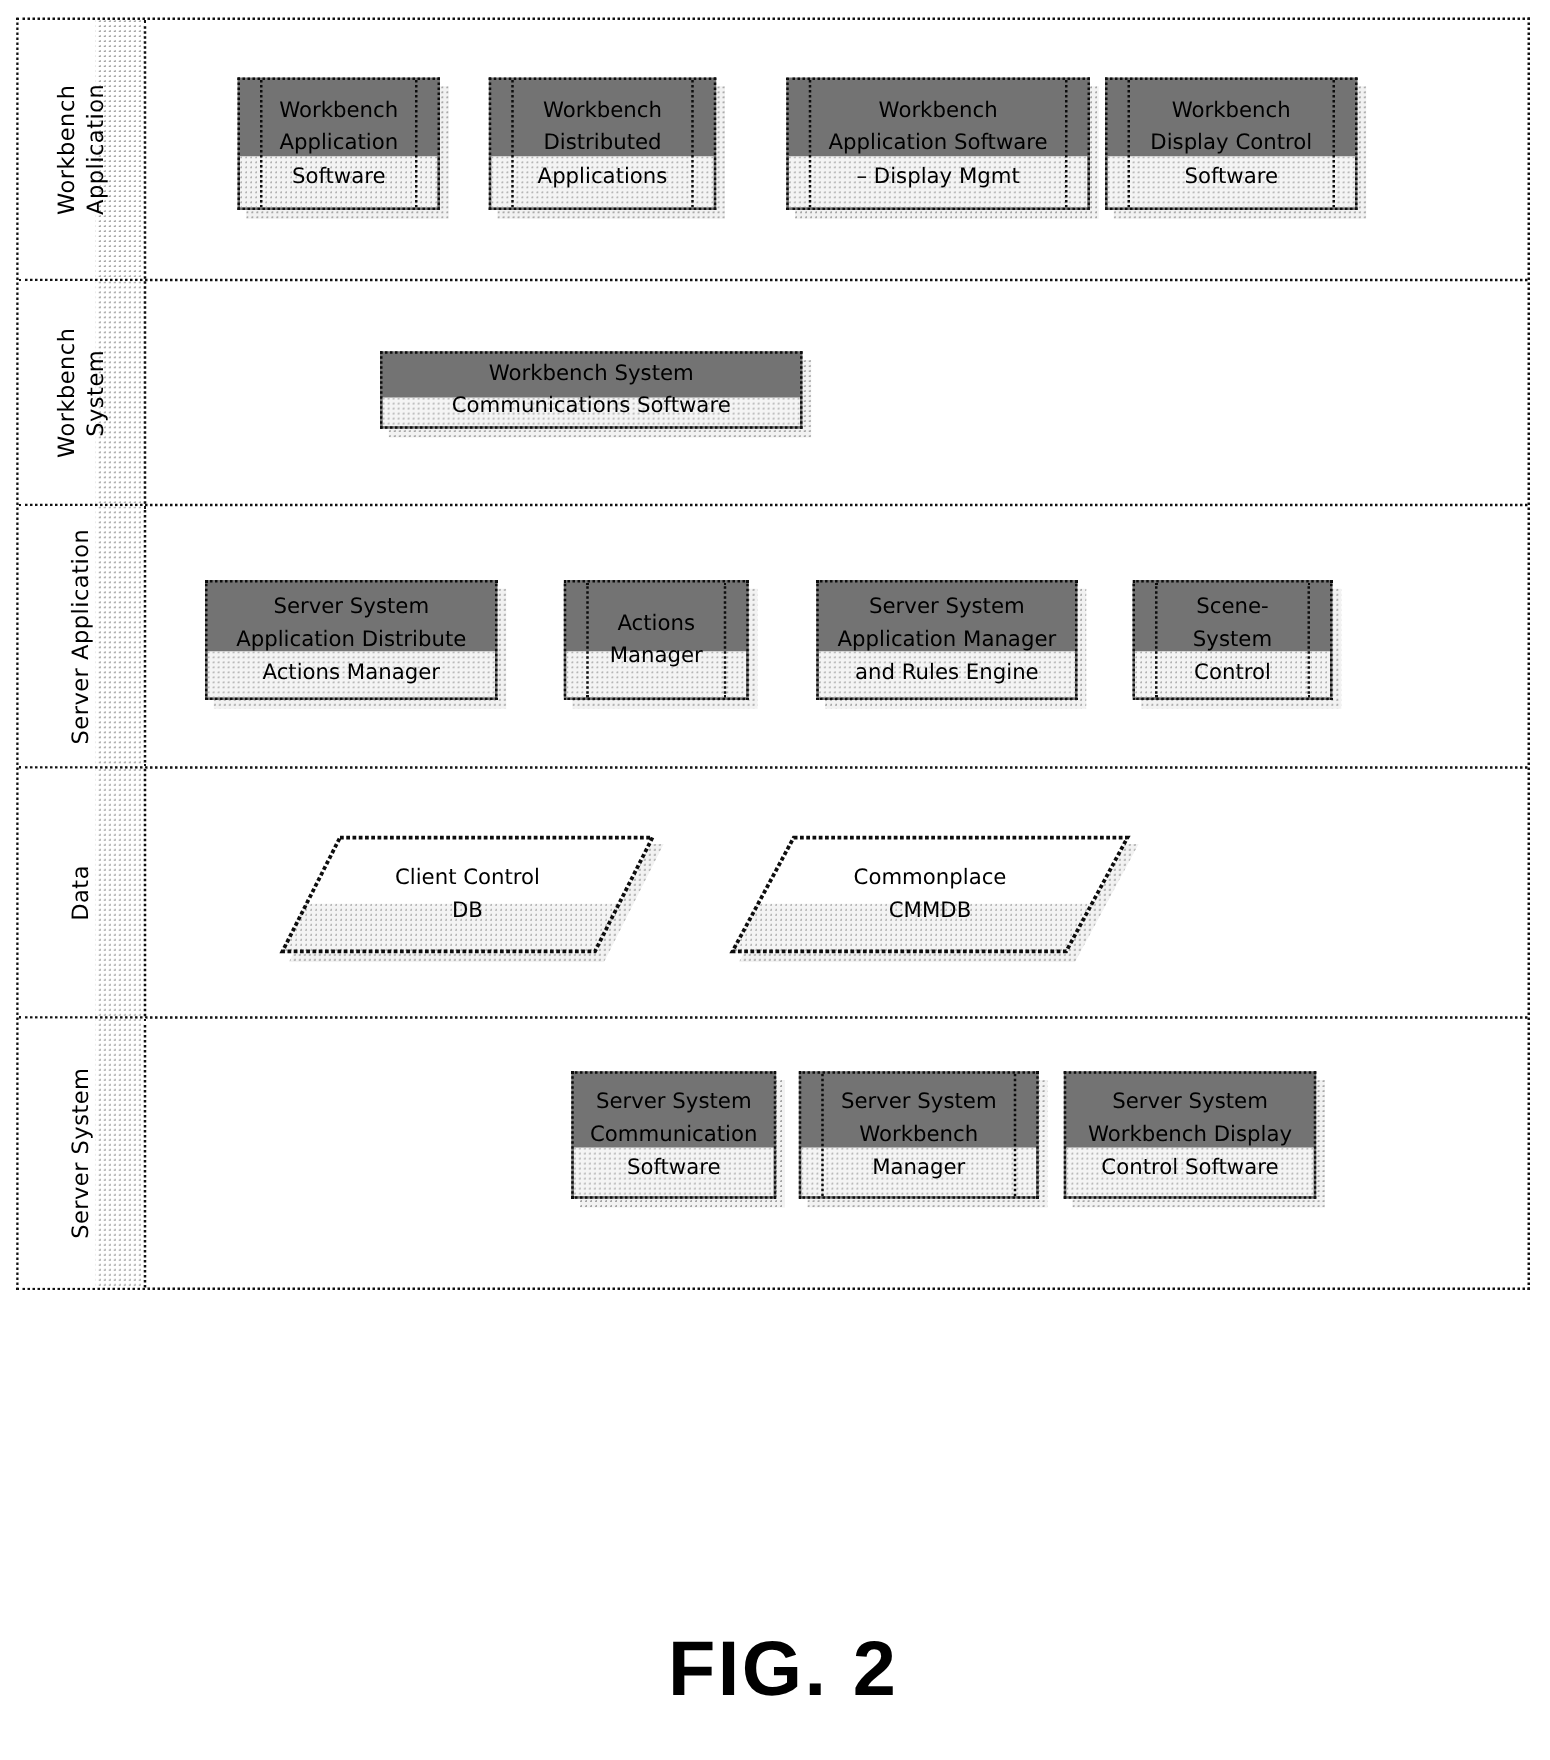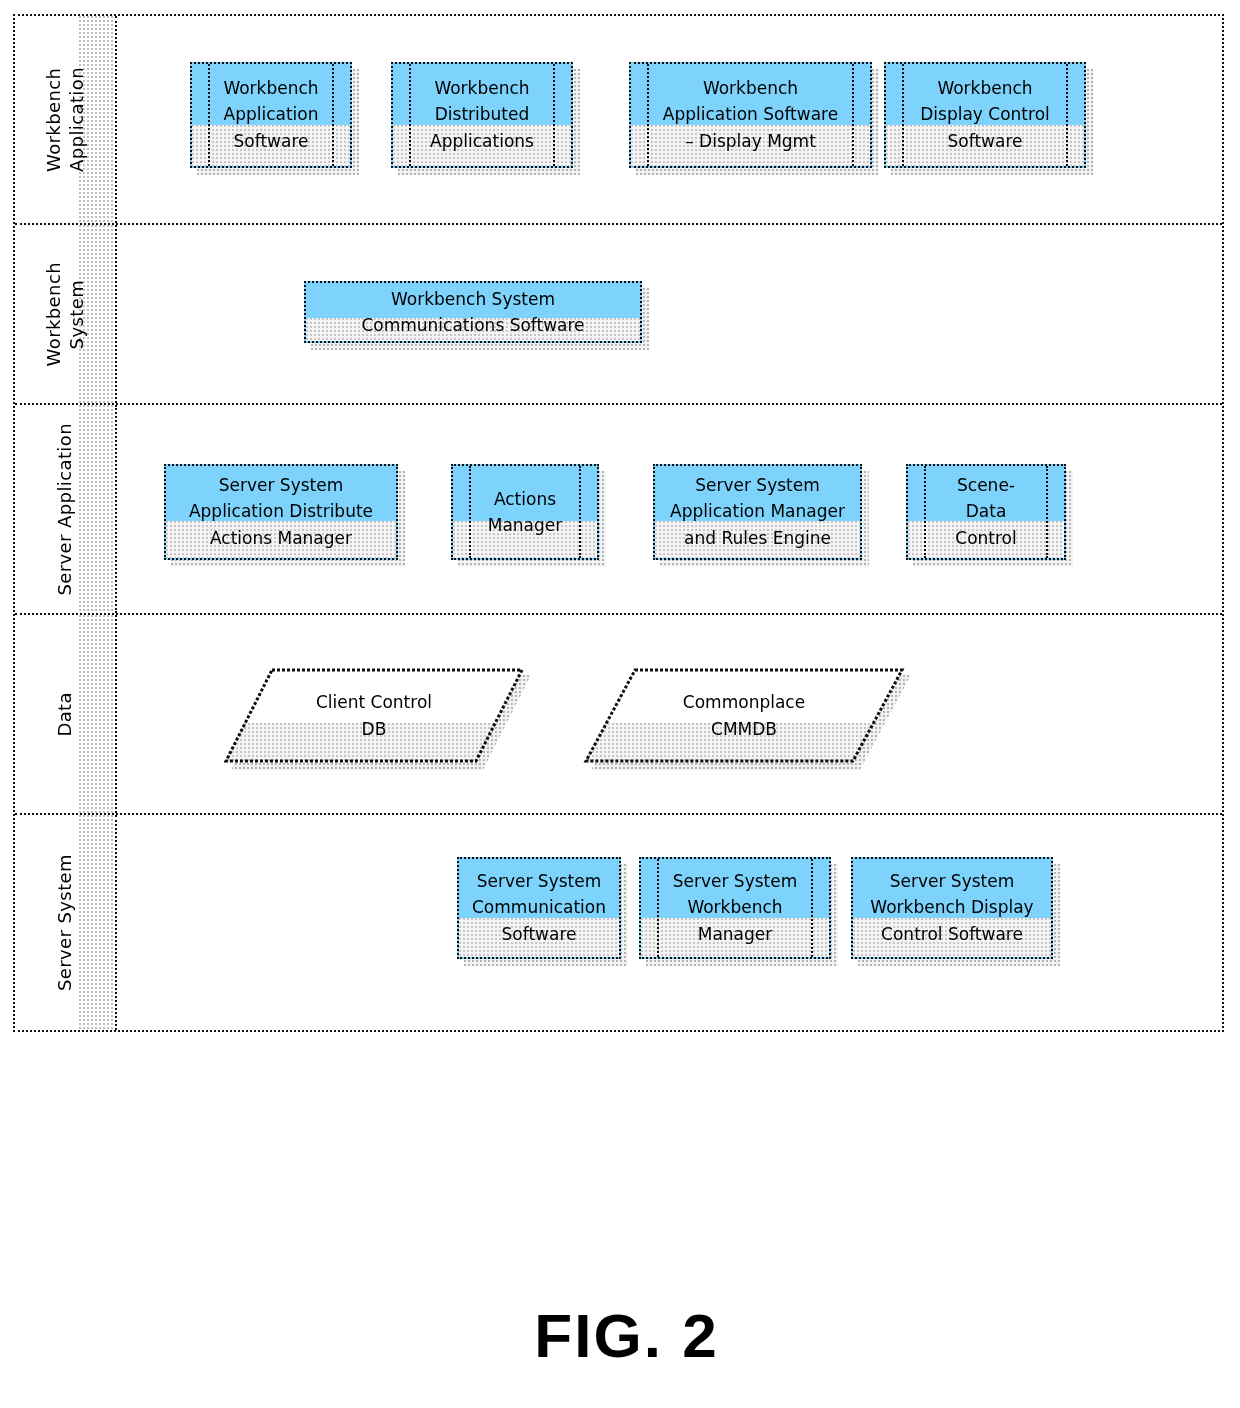--- a/index.html
+++ b/index.html
@@ -85,21 +85,21 @@
     right: -7px;
     bottom: -7px;
     background-image: radial-gradient(circle at 1px 1px, #a6a6a6 0.65px, rgba(0,0,0,0) 1px);
     background-size: 4px 4px;
     background-color: #f2f2f2;
   }
   .node .face {
     position: absolute;
     left: 0; top: 0; right: 0; bottom: 0;
     border: 2px dotted #0d0d0d;
-    background: #7dd3fc;
+    background: #737373;
     box-sizing: border-box;
     overflow: hidden;
   }
   
   .node .face::after {
     content: "";
     position: absolute;
     left: 0; right: 0; bottom: 0;
     height: 40%;
     background-image: radial-gradient(circle at 1px 1px, #b0b0b0 0.6px, rgba(0,0,0,0) 0.95px);
@@ -304,21 +304,21 @@
 and Rules Engine</div>
         </div>
       </div>
 
       <div class="node subproc" style="left:787px; top:59px; width:160px; height:96px;">
         <div class="shadow"></div>
         <div class="face">
           <span class="bar left"></span>
           <span class="bar right"></span>
           <div class="label">Scene-
-Data
+System
 Control</div>
         </div>
       </div>
 
     </div>
   </div>
 
   <div class="lane" style="top:597px; height:200px;">
     <div class="lane-label">
       <div class="lane-label-text">Data</div>

